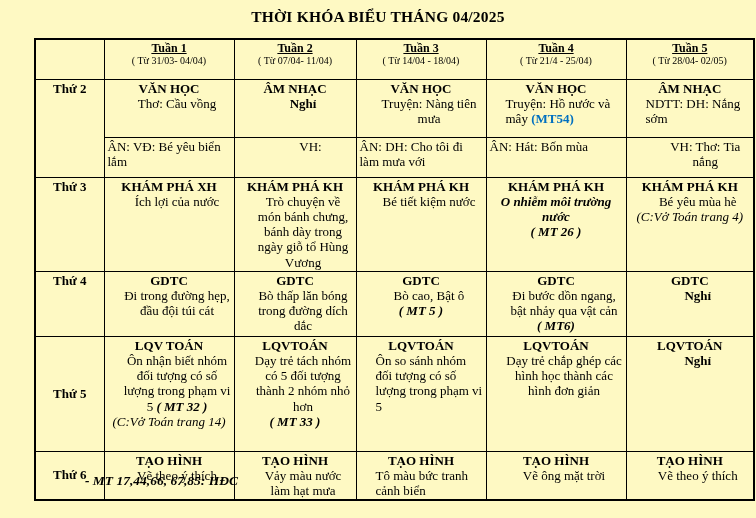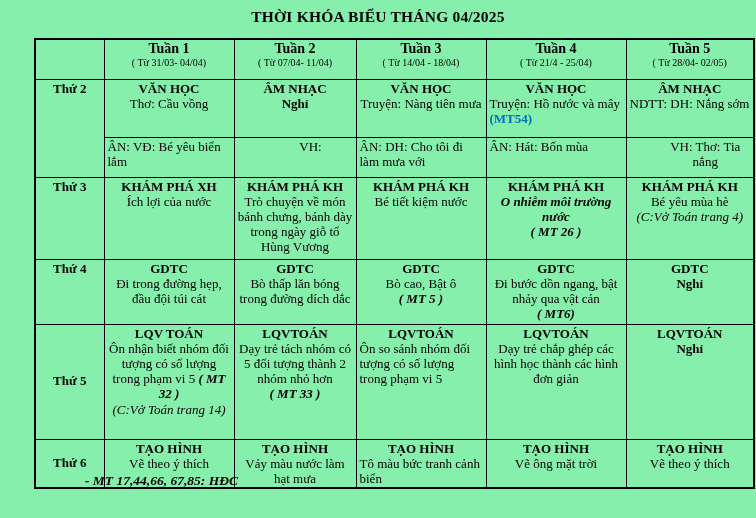--- a/index.html
+++ b/index.html
@@ -1,21 +1,21 @@
 <!DOCTYPE html>
 <html><head>
 <meta charset="utf-8">
 <style>
   html,body{margin:0;padding:0;background:#ffffff;}
   body{
     width:756px;height:518px;overflow:hidden;
     font-family:"Liberation Serif","DejaVu Serif",serif;
     color:#000;
   }
-  .page{position:relative;width:756px;height:518px;background:#86efac;}
+  .page{position:relative;width:756px;height:518px;background:#fef9c3;}
   .title{
     position:absolute;top:8px;left:0;width:100%;
     text-align:center;font-weight:bold;font-size:15.5px;letter-spacing:.2px;
   }
   table.tkb{
     position:absolute;left:34px;top:38px;width:719px;
     border-collapse:collapse;table-layout:fixed;
     border:2px solid #000;
   }
   table.tkb td{
@@ -39,25 +39,25 @@
   tr.r-wed{height:65px;}
   tr.r-thu{height:115px;}
   tr.r-fri{height:43px;}
 
   td.day{
     text-align:center;font-weight:bold;font-size:13.5px;
     padding-top:14px;
   }
   tr.r-thu td.day, tr.r-fri td.day{vertical-align:middle;padding-top:0;}
 
-  .wk{text-align:center;font-weight:bold;font-size:14px;}
+  .wk{text-align:center;font-weight:bold;font-size:12px;text-decoration:underline;}
   .rng{text-align:center;font-size:10px;}
 
   .subj{text-align:center;font-weight:bold;}
-  .detail{text-align:center;}
+  .detail{text-align:center;margin-left:16px;}
   .detail.left{text-align:left;}
   .bold{font-weight:bold;}
   .mt{font-weight:bold;font-style:italic;text-align:center;}
   .note{font-style:italic;text-align:center;}
   .blue{color:#0070C0;}
   td.sub{font-size:13px;margin-top:28px;}
   td.sub.center{text-align:center;padding-left:34px;}
   td.sub.left{text-align:left;}
 
   .footer{

